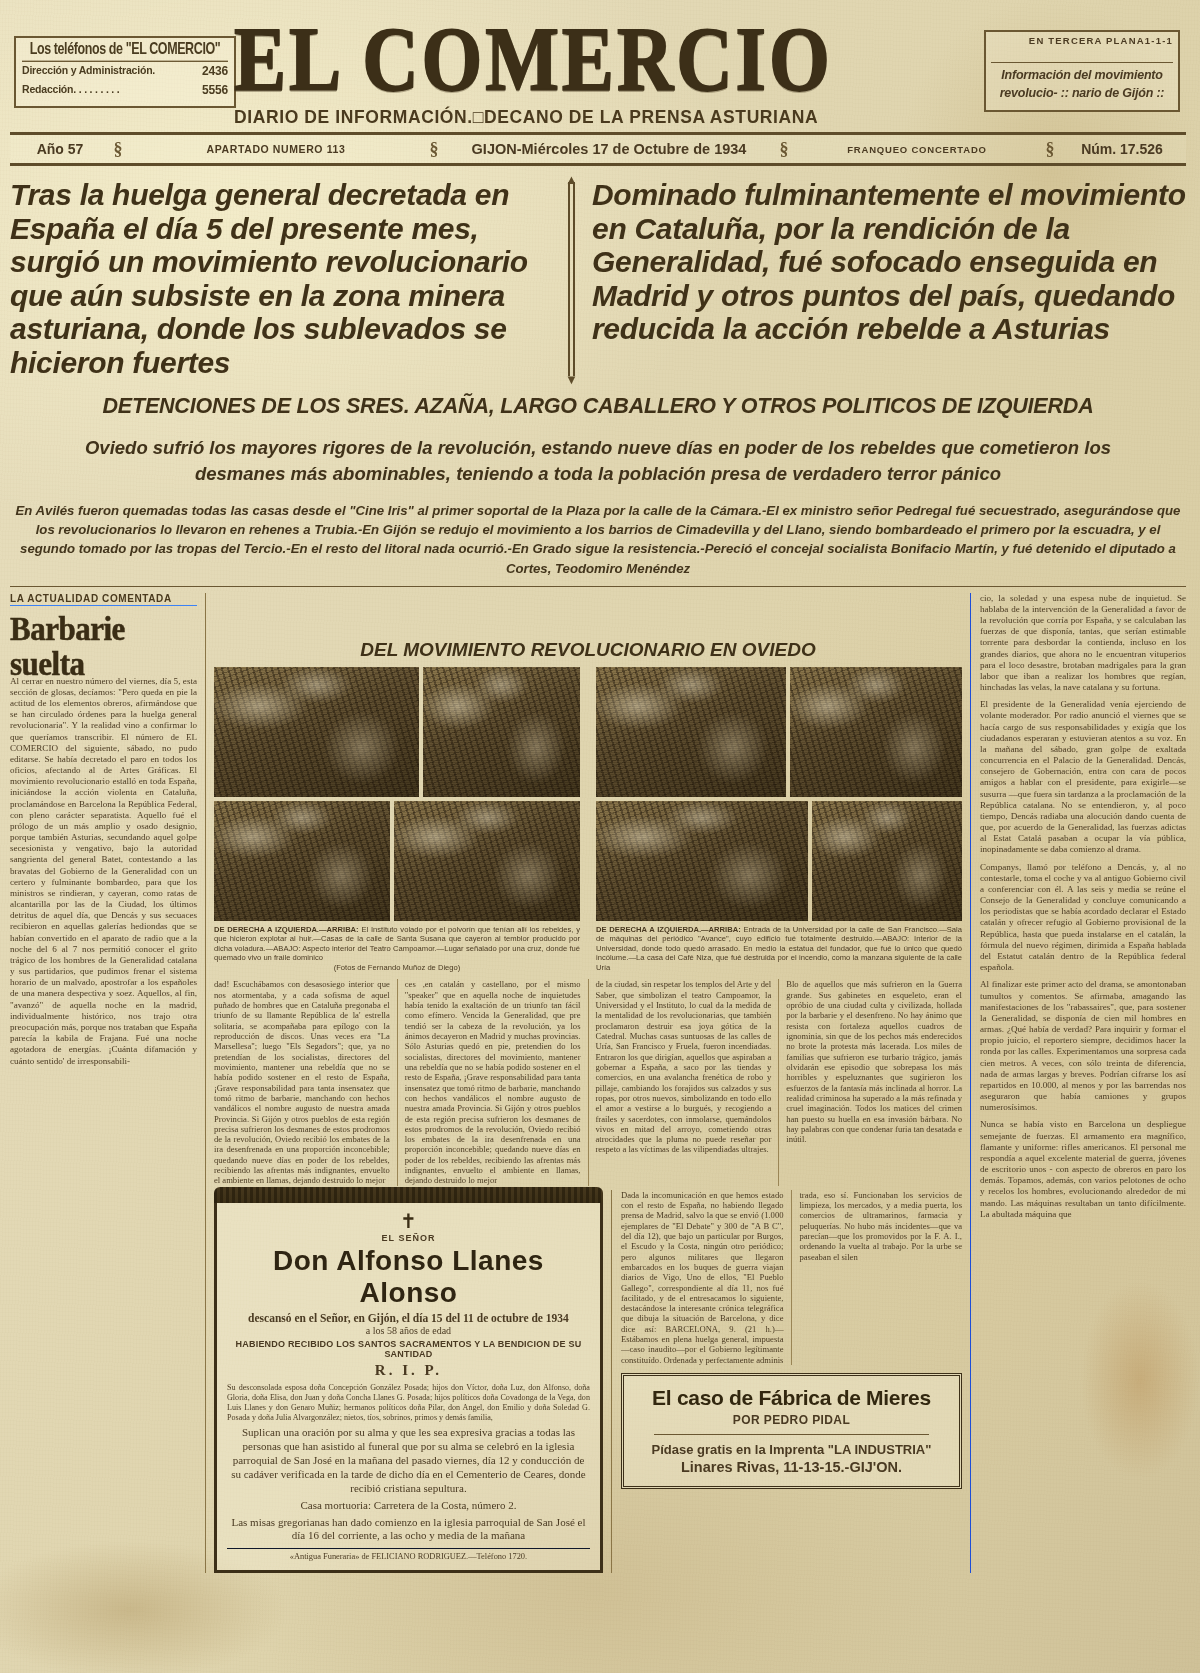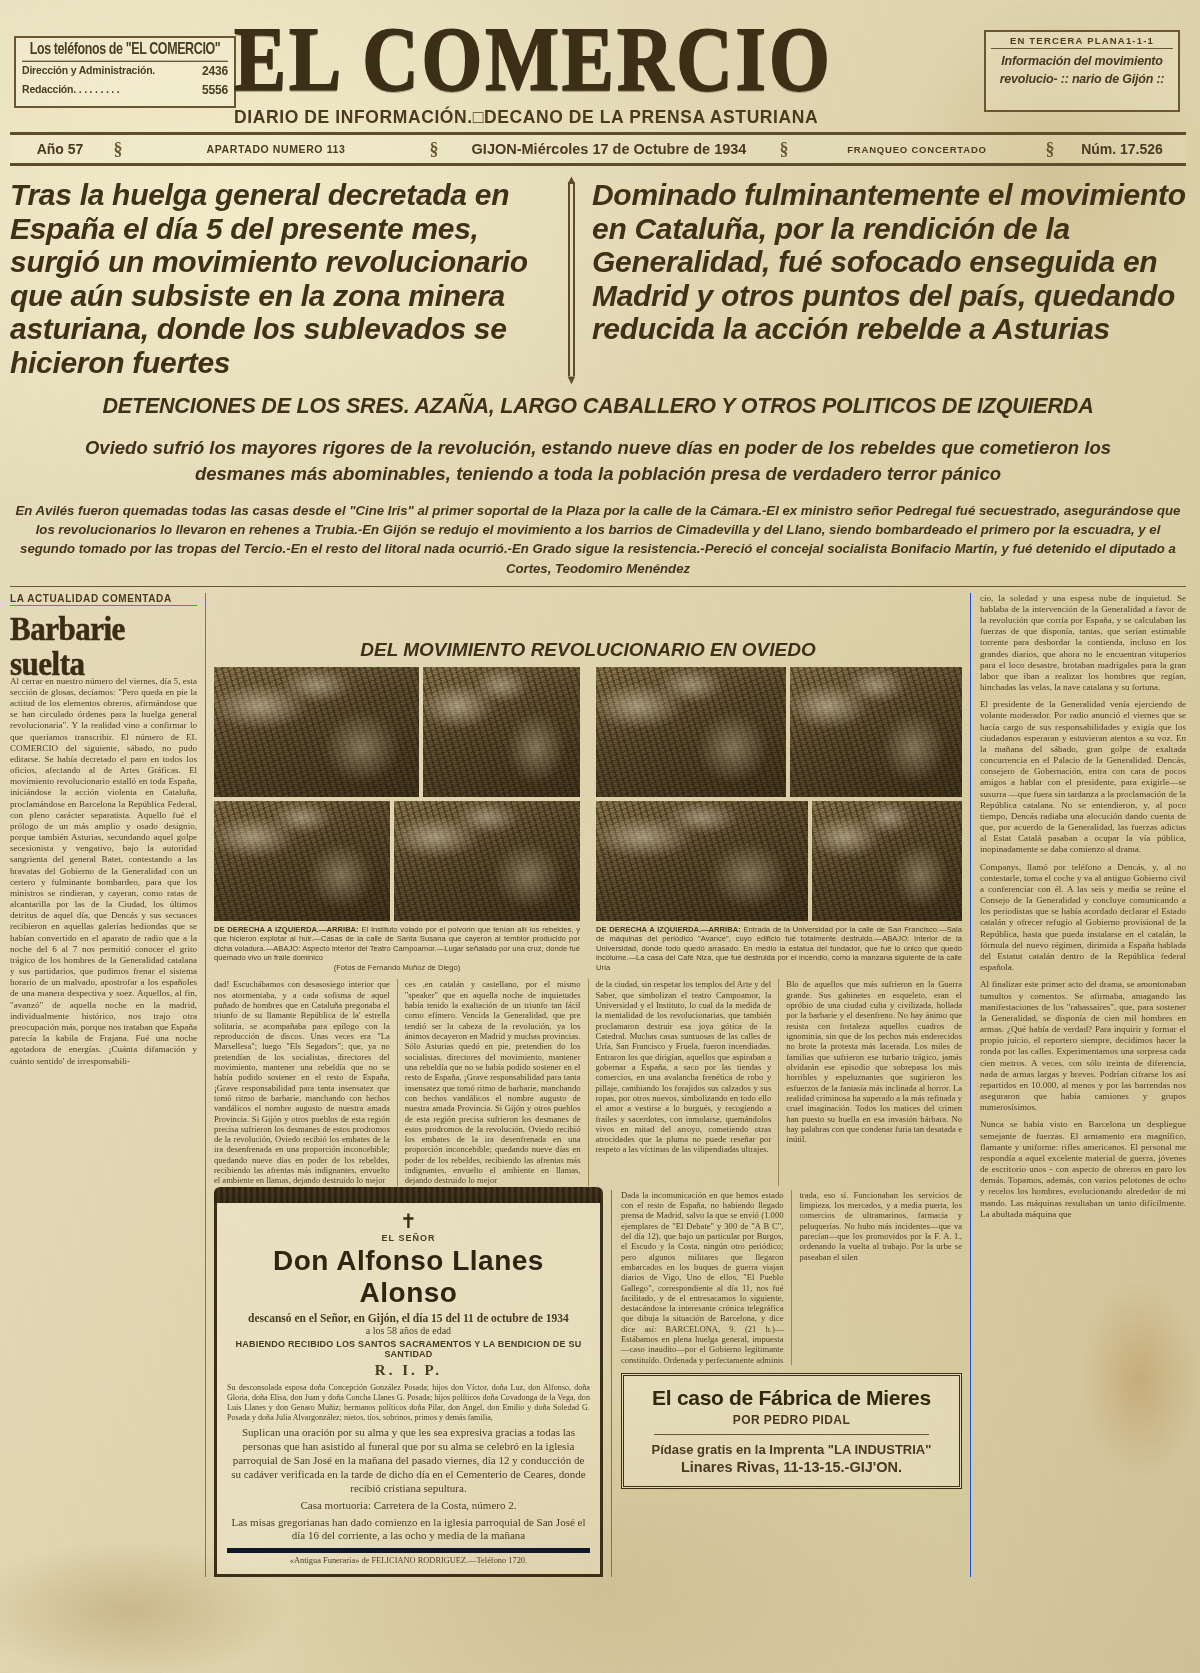--- a/index.html
+++ b/index.html
@@ -68,22 +68,22 @@
     font-size:17.5px; letter-spacing:.6px; color:#4a3a1e; margin-top:17px;
     white-space:nowrap;
   }
   .planabox {
     position:absolute; right:6px; top:20px; width:196px; height:82px;
     border:2px double #6a5732; padding:3px 5px; text-align:center;
     background: rgba(255,252,230,0.2);
   }
   .planabox .hd {
     font-family:"Liberation Sans", sans-serif; font-weight:700; font-size:9.5px;
-    letter-spacing:1.2px; display:flex; justify-content:center;
-    border-bottom:1px solid #6a5732; padding-bottom:2px;
+    letter-spacing:1.2px; display:flex; justify-content:flex-end;
+    border-bottom:1px solid #6a5732; padding-bottom:16px;
   }
   .planabox .bd {
     font-family:"Liberation Sans", sans-serif; font-style:italic; font-weight:700;
     font-size:12.5px; line-height:1.42; margin-top:4px; letter-spacing:-.2px;
   }
 
   
   .datebar {
     position:relative; margin-top:2px; height:34px;
     border-top: 3px solid #5e4c2a; border-bottom: 3px solid #5e4c2a;
@@ -213,21 +213,21 @@
   .obit .nombre {
     text-align:center; font-family:"Liberation Sans", sans-serif; font-weight:700;
     font-size:28px; color:#2f2512; margin:2px 0 3px 0; letter-spacing:.5px;
   }
   .obit .l2 { text-align:center; font-family:"Liberation Serif",serif; font-size:11.5px; font-weight:700; }
   .obit .l3 { text-align:center; font-family:"Liberation Serif",serif; font-size:10px; margin-top:1px; }
   .obit .l4 { text-align:center; font-family:"Liberation Sans",sans-serif; font-size:9px; font-weight:700; margin-top:3px; letter-spacing:.2px;}
   .obit .rip { text-align:center; font-family:"Liberation Serif",serif; font-weight:700; font-size:15px; letter-spacing:3px; margin:3px 0 4px 0;}
   .obit .fam { font-family:"Liberation Serif", serif; font-size:8.1px; line-height:1.26; text-align:justify; }
   .obit .foot { font-family:"Liberation Serif", serif; font-size:11px; line-height:1.26; margin-top:3px;text-align:center; }
-  .obit .funer { text-align:center; font-family:"Liberation Serif",serif; font-size:8.4px; border-top:5px solid #0f172a; margin-top:5px; padding-top:3px; }
+  .obit .funer { text-align:center; font-family:"Liberation Serif",serif; font-size:8.4px; border-top:1px solid #0f172a; margin-top:5px; padding-top:3px; }
 
   
   .bcn-head {
     font-family:"Liberation Sans", sans-serif; font-weight:700; font-style:italic;
     font-size:17px; text-align:center; color:#3f3118; line-height:1.2;
     margin:10px 0 7px 0;
   }
   
   .mieres {
     margin-top:8px; border:3px double #3c2f18; padding:10px 8px 11px 8px;

